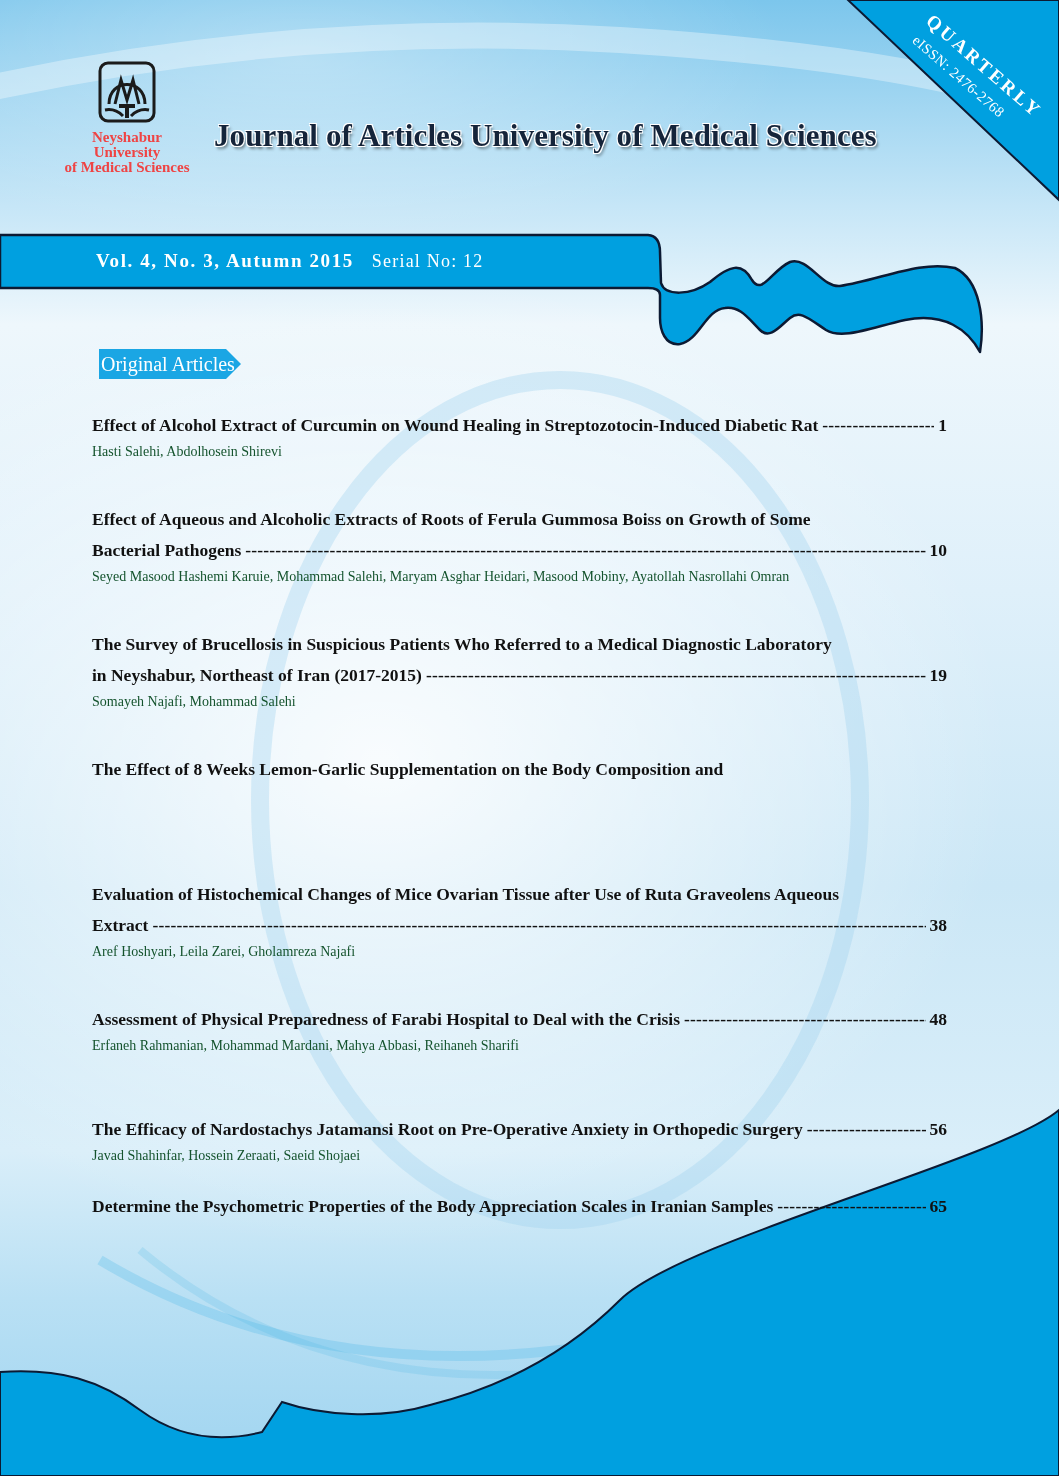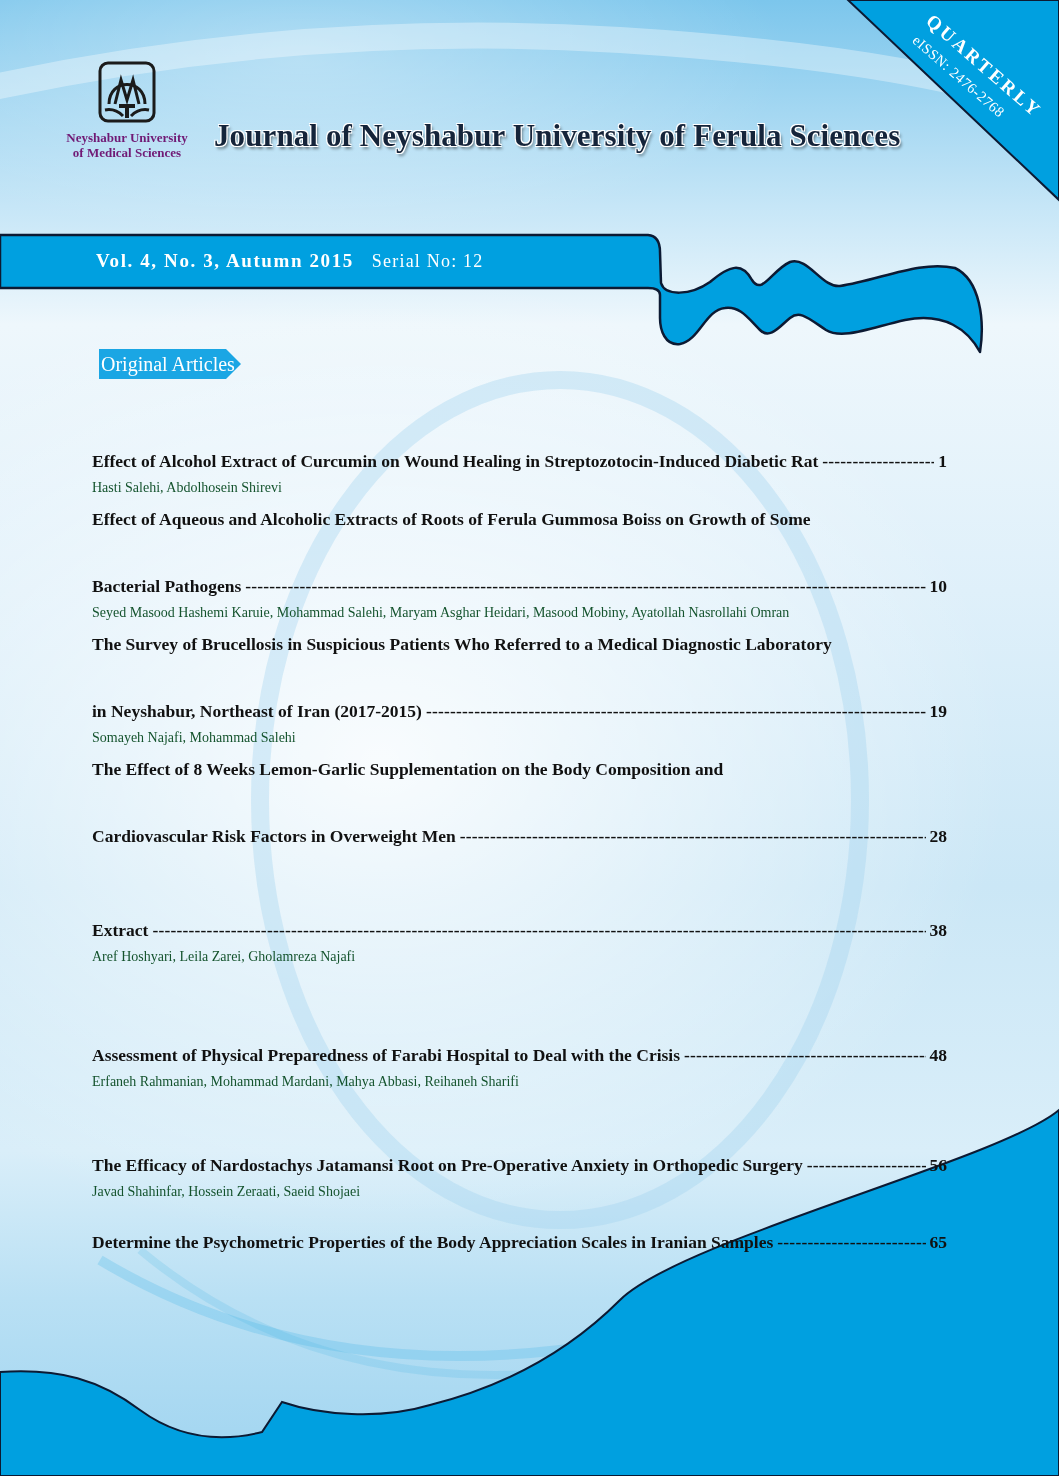--- a/index.html
+++ b/index.html
@@ -9,21 +9,21 @@
     background:
       radial-gradient(ellipse 700px 260px at 300px 60px, rgba(255,255,255,0.35), rgba(255,255,255,0) 70%),
       radial-gradient(ellipse 900px 700px at 380px 760px, rgba(255,255,255,0.85), rgba(255,255,255,0) 70%),
       linear-gradient(180deg, #7cc6ec 0%, #c6e6f7 14%, #eef7fc 22%, #dff0fa 40%, #cbe7f6 60%, #d9eef9 78%, #b9e0f4 88%, #9fd4f0 100%);
   }
   .bgsvg { position:absolute; left:0; top:0; pointer-events:none; }
 
   
   .logo-block { position:absolute; left:62px; top:60px; width:130px; text-align:center; }
   .logo-mark { width:60px; height:64px; margin:0 auto 6px auto; display:block; }
-  .logo-text { font-size:13px; font-weight:bold; color:#701a75; line-height:15px; }
+  .logo-text { font-size:15px; font-weight:bold; color:#ef4444; line-height:15px; }
   .journal-title {
     position:absolute; left:214px; top:118px; font-size:31px; font-weight:bold; color:#15243a;
     letter-spacing:0.1px;
     text-shadow: 1px 1px 0 #fff, -1px -1px 0 #fff, 1px -1px 0 #fff, -1px 1px 0 #fff, 2px 3px 3px rgba(0,0,0,0.45);
   }
 
   
   .corner-text { position:absolute; color:#fff; font-weight:bold; transform-origin:left top; white-space:nowrap; }
   .quarterly { left:936px; top:10px; transform:rotate(41deg); font-size:19px; letter-spacing:3px; }
   .eissn { left:920px; top:32px; transform:rotate(41deg); font-size:14.5px; font-weight:normal; letter-spacing:0.5px; }
@@ -34,21 +34,21 @@
   .vol-serial { font-size:18px; letter-spacing:1.2px; margin-left:14px; }
 
   
   .section-tag { position:absolute; left:99px; top:349px; height:30px; width:142px; }
   .section-tag-label { position:absolute; left:2px; top:4px; color:#fff; font-size:20px; white-space:nowrap; }
 
   
   .articles { position:absolute; left:92px; top:410px; width:855px; }
   .article { position:absolute; left:0; width:855px; }
   .art-title { font-size:17.5px; font-weight:bold; color:#111; line-height:31px; }
-  .art-line { display:flex; align-items:center; white-space:nowrap;margin-top:36px; }
+  .art-line { display:flex; align-items:center; white-space:nowrap; }
   .art-line .t { flex:0 0 auto; }
   .leader { flex:1 1 auto; overflow:hidden; margin:0 4px; }
   .leader::before { content:"------------------------------------------------------------------------------------------------------------------------------------------------------------------------------------------------------------"; letter-spacing:0.2px; }
   .page-num { flex:0 0 auto; }
   .art-authors { font-size:14px; color:#14532d; margin-top:3px; white-space:nowrap; }
 </style>
 </head>
 <body>
 
 <svg class="bgsvg" width="1059" height="1476" viewBox="0 0 1059 1476">
@@ -90,21 +90,21 @@
     <rect x="3" y="3" width="54" height="58" rx="8" fill="none" stroke="#1b1b1b" stroke-width="3"></rect>
     <path d="M12 44 C 12 18, 48 18, 48 44" fill="none" stroke="#1b1b1b" stroke-width="3"></path>
     <path d="M18 44 L24 20 L30 40 L36 20 L42 44" fill="none" stroke="#1b1b1b" stroke-width="3"></path>
     <rect x="22" y="44" width="16" height="4" fill="#1b1b1b"></rect>
     <rect x="28" y="48" width="4" height="10" fill="#1b1b1b"></rect>
     <path d="M8 50 Q 18 48 26 56 M52 50 Q 42 48 34 56" stroke="#1b1b1b" stroke-width="3" fill="none"></path>
   </svg>
   <div class="logo-text">Neyshabur University</div>
   <div class="logo-text">of Medical Sciences</div>
 </div>
-<div class="journal-title">Journal of Neyshabur University of Ferula Sciences</div>
+<div class="journal-title">Journal of Articles University of Medical Sciences</div>
 
 <div class="corner-text quarterly">QUARTERLY</div>
 <div class="corner-text eissn">eISSN: 2476-2768</div>
 
 <div class="vol-text">
   <span class="vol-main">Vol. 4, No. 3, Autumn 2015</span>
   <span class="vol-serial">Serial No: 12</span>
 </div>
 
 <div class="section-tag">
@@ -137,28 +137,24 @@
     <div class="art-title art-line">
       <span class="t">in Neyshabur, Northeast of Iran (2017-2015)</span>
       <span class="leader"></span>
       <span class="page-num">19</span>
     </div>
     <div class="art-authors">Somayeh Najafi, Mohammad Salehi</div>
   </div>
 
   <div class="article" style="top:344px">
     <div class="art-title">The Effect of 8 Weeks Lemon-Garlic Supplementation on the Body Composition and</div>
-    <div class="art-title art-line">
-      <span class="t">Cardiovascular Risk Factors in Overweight Men</span>
-      <span class="leader"></span>
-      <span class="page-num">28</span>
-    </div>
   </div>
 
   <div class="article" style="top:469px">
+    <div class="art-title">Evaluation of Histochemical Changes of Mice Ovarian Tissue after Use of Ruta Graveolens Aqueous</div>
     <div class="art-title art-line">
       <span class="t">Extract</span>
       <span class="leader"></span>
       <span class="page-num">38</span>
     </div>
     <div class="art-authors">Aref Hoshyari, Leila Zarei, Gholamreza Najafi</div>
   </div>
 
   <div class="article" style="top:594px">
     <div class="art-title art-line">

